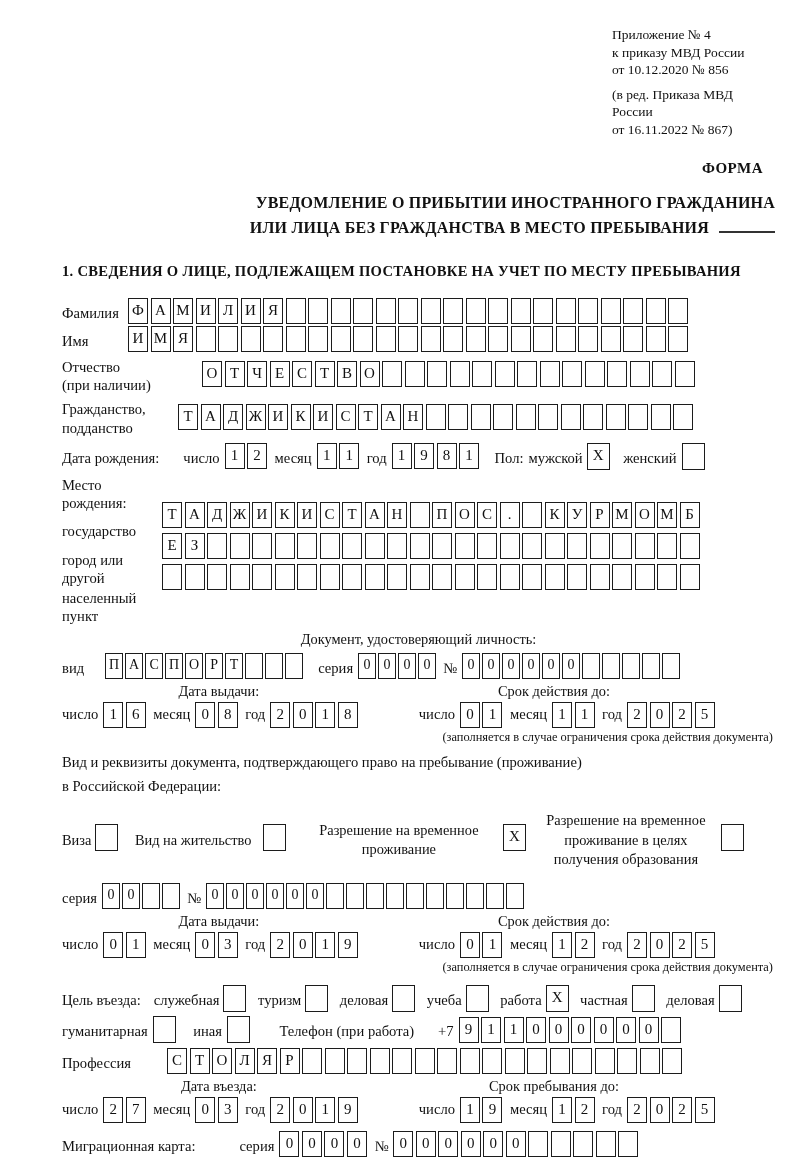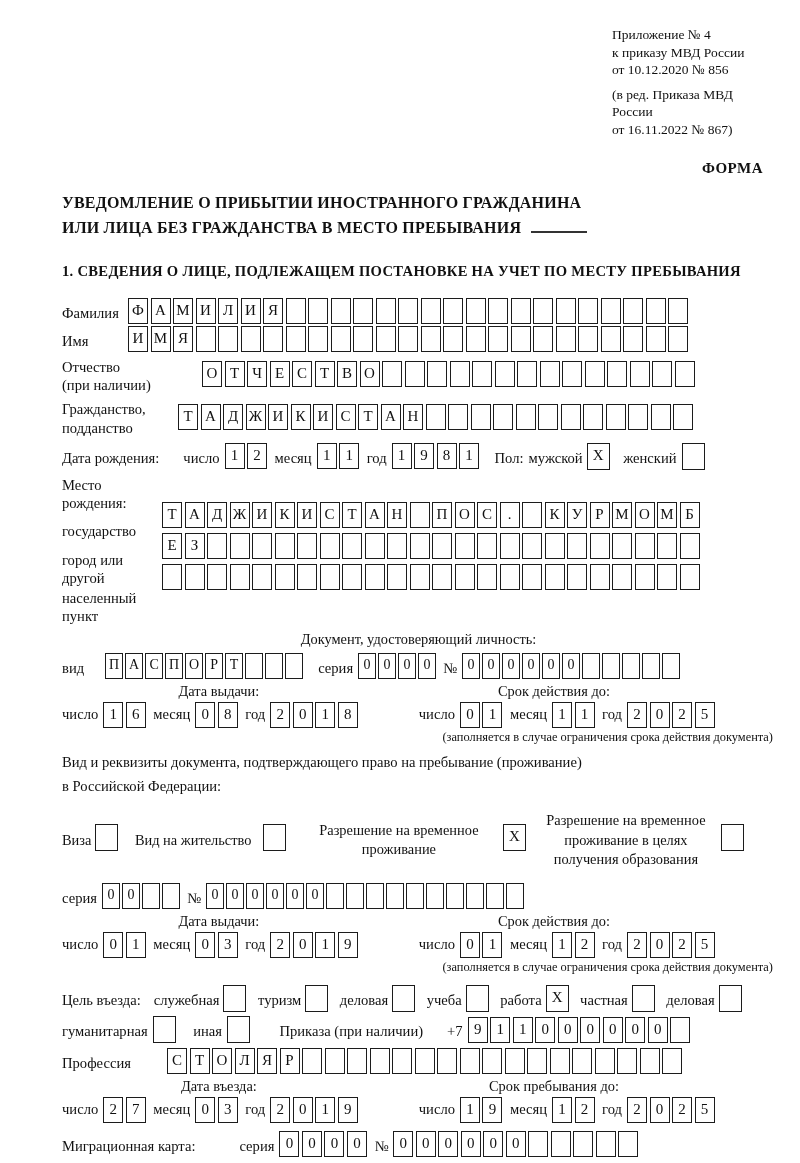--- a/index.html
+++ b/index.html
@@ -11,21 +11,21 @@
   }
   .page { padding: 26px 25px 0 62px; width: 800px; }
 
   
   .hdr { margin-left: 550px; font-size: 13.5px; line-height: 1.3; }
   .hdr .sub { margin-top: 7px; }
   .forma { text-align: right; padding-right: 12px; font-weight: bold;
            font-size: 15px; margin-top: 22px; letter-spacing: .5px; }
 
   
-  .title { text-align: left; font-weight: bold; font-size: 16px;
+  .title { text-align: right; font-weight: bold; font-size: 16px;
            line-height: 1.55; margin-top: 14px; letter-spacing: .2px; }
   .title .uline { display: inline-block; width: 56px; border-bottom: 2px solid #333;
                   height: 12px; margin-left: 10px; }
   .sec1 { font-weight: bold; font-size: 14.6px; margin-top: 22px; margin-bottom: 18px;
           letter-spacing: .3px; }
 
   
   .cells { display: inline-flex; flex-wrap: nowrap; }
   .cell { display: inline-block; width: 20px; height: 26px; border: 1.7px solid #1c1c1c;
           margin-right: 2.5px; text-align: center; font-size: 15px; line-height: 22px;
@@ -556,21 +556,21 @@
 
   <div class="row indent68" style="margin-top:4px">
     <span class="inline-lbl" style="padding-left:0">гуманитарная</span>
     <span class="cells cb">
         <span class="cell"></span>
       </span>
     <span class="inline-lbl" style="margin-left:10px">иная</span>
     <span class="cells cb">
         <span class="cell"></span>
       </span>
-    <span class="inline-lbl" style="margin-left:22px">Приказа (при наличии)</span>
+    <span class="inline-lbl" style="margin-left:22px">Телефон (при работа)</span>
     <span class="inline-lbl" style="margin-left:14px">+7</span>
     <span class="cells">
         <span class="cell">9</span>
         <span class="cell">1</span>
         <span class="cell">1</span>
         <span class="cell">0</span>
         <span class="cell">0</span>
         <span class="cell">0</span>
         <span class="cell">0</span>
         <span class="cell">0</span>

